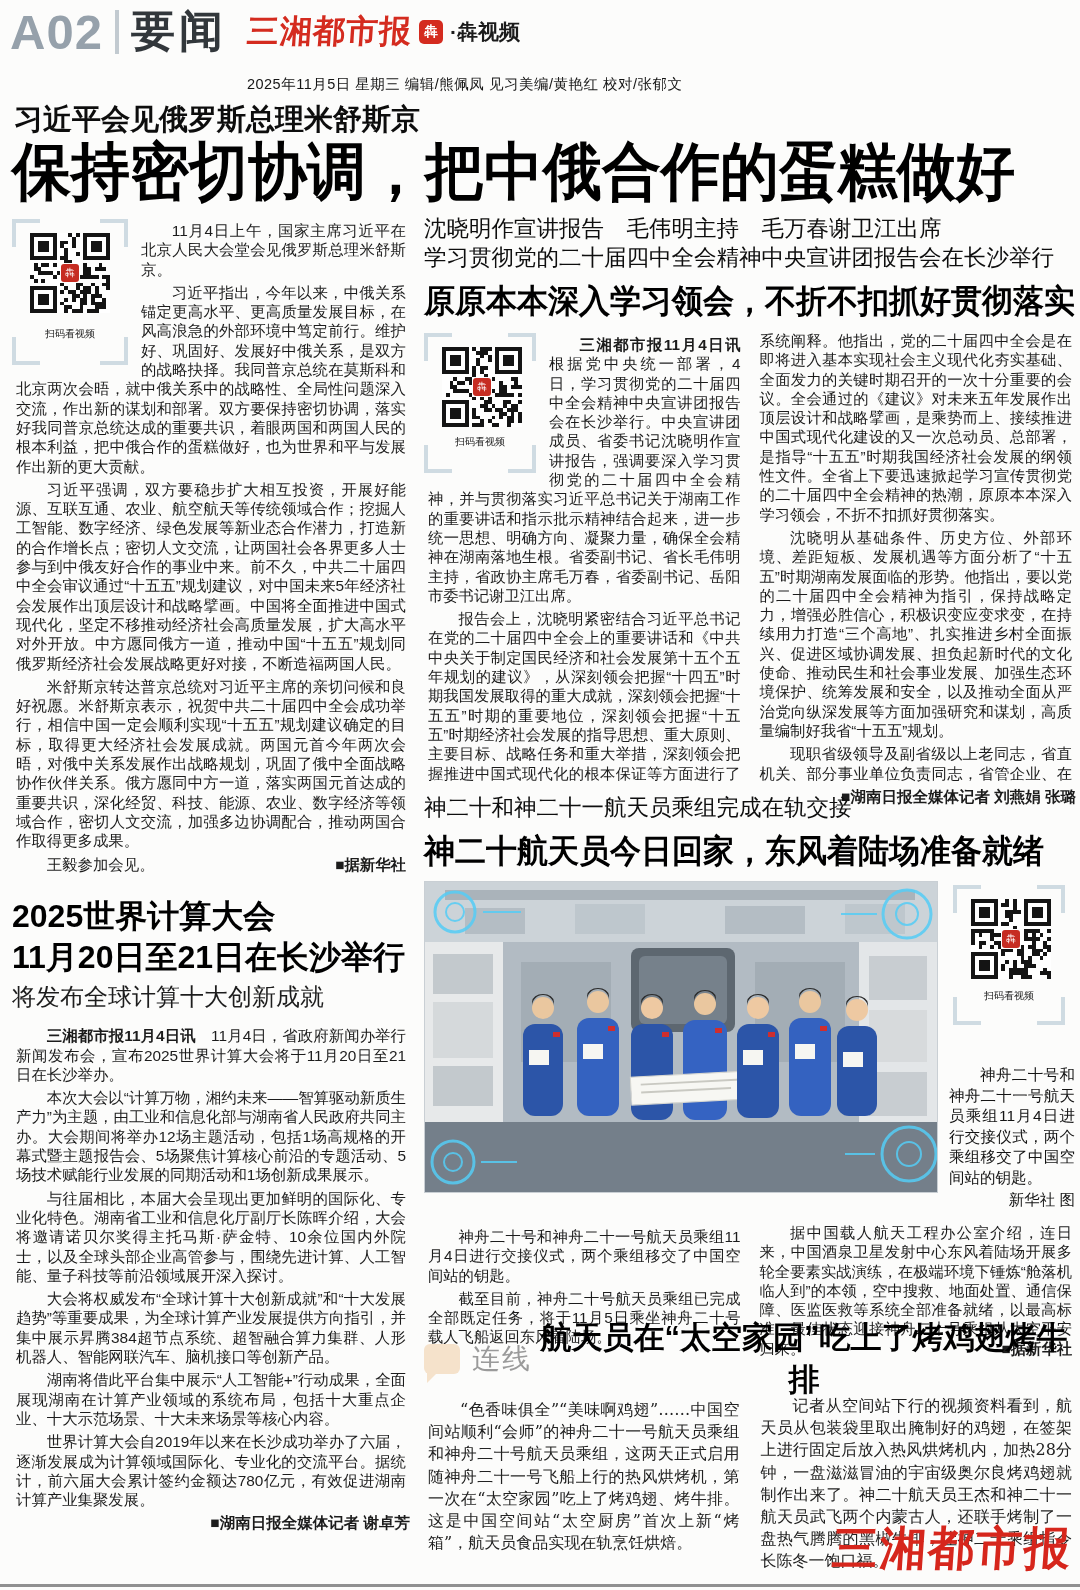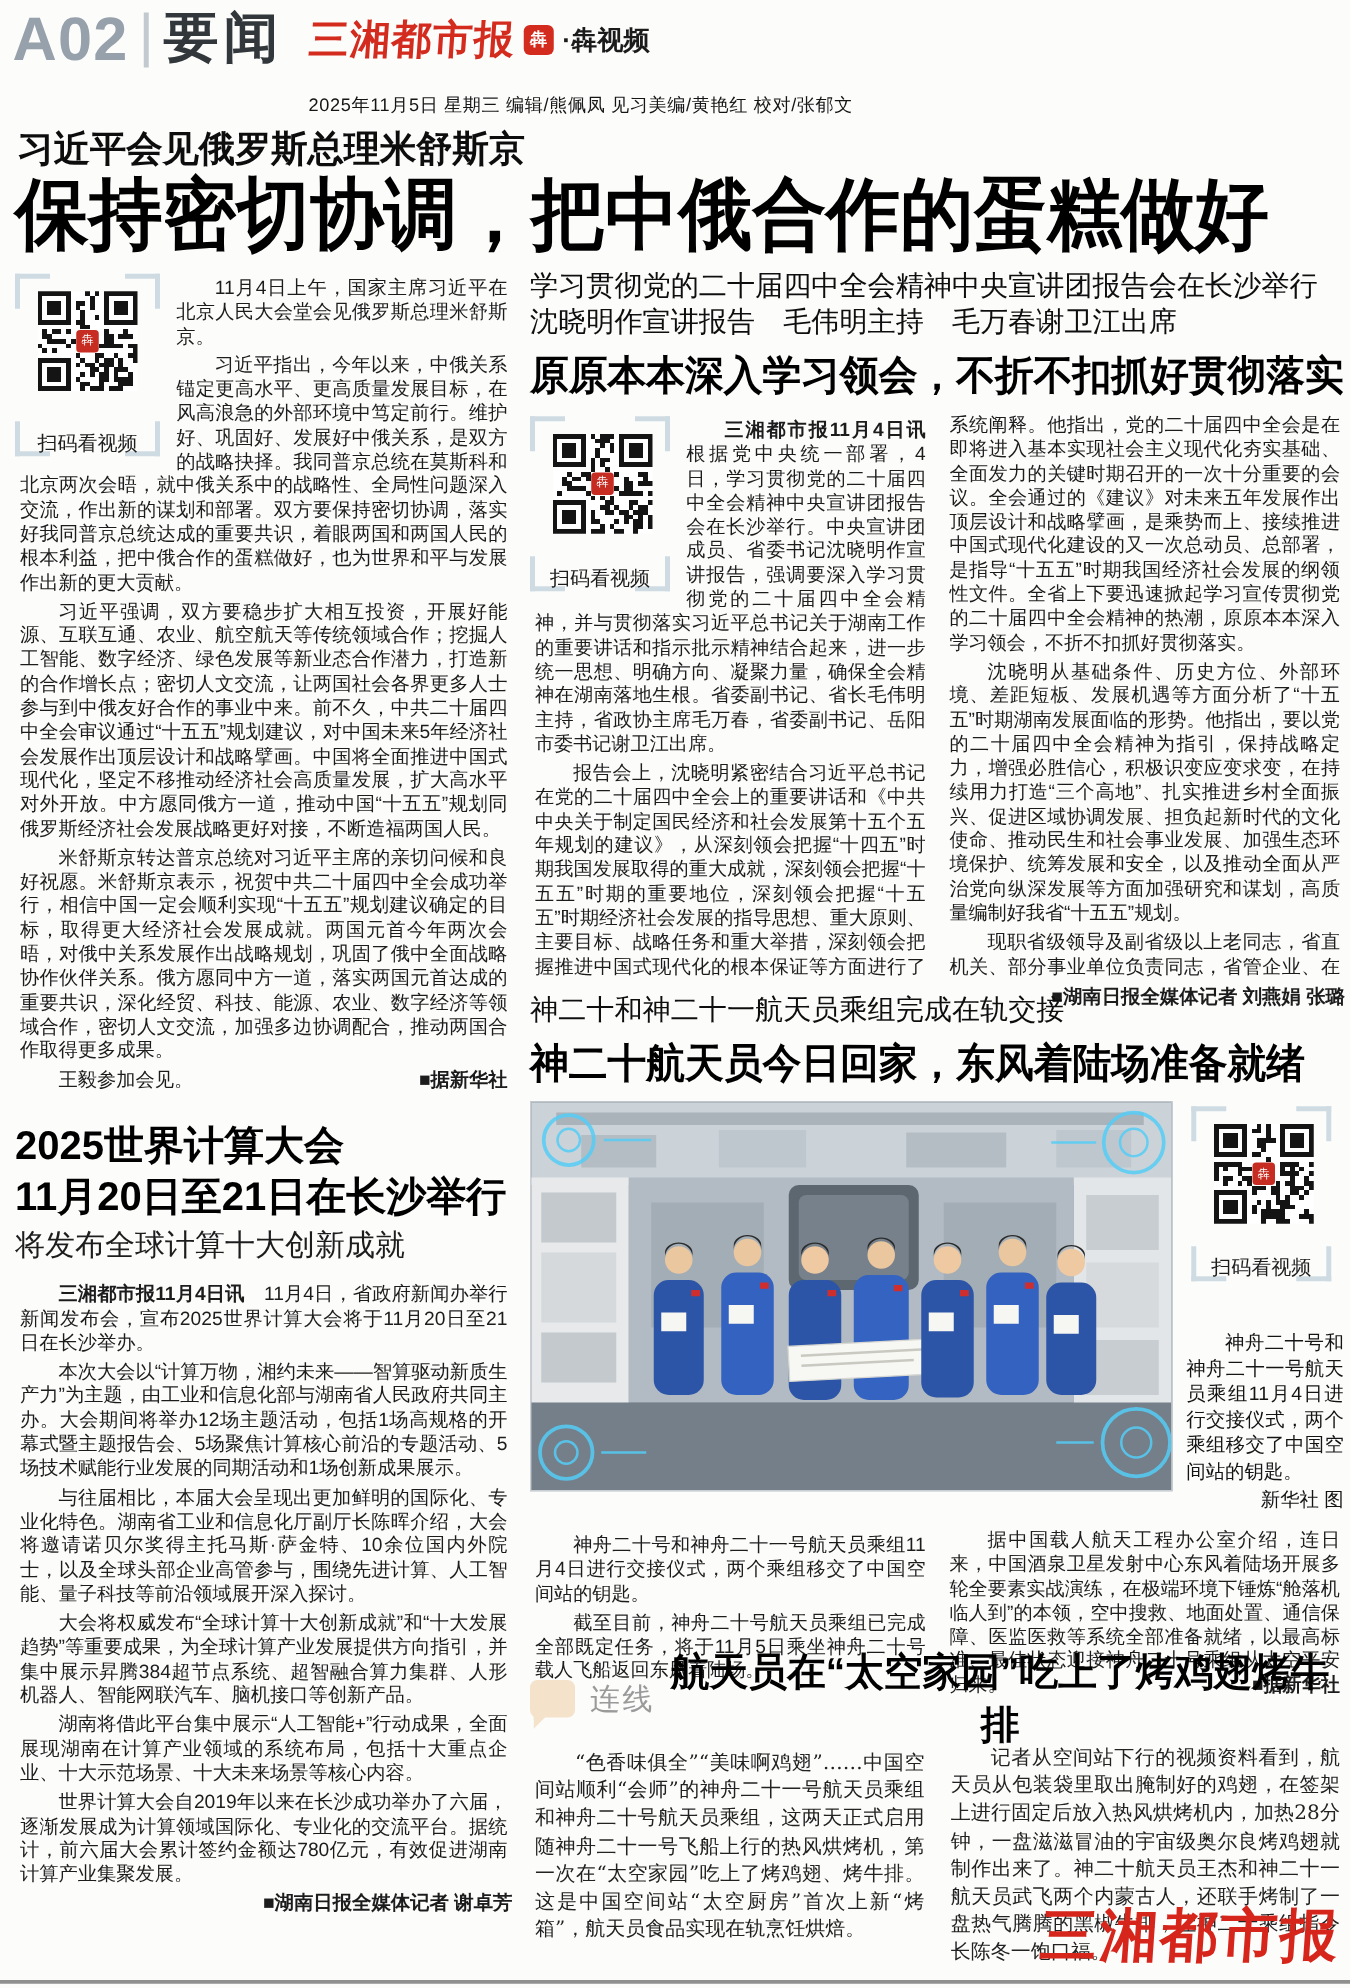--- a/index.html
+++ b/index.html
@@ -33,21 +33,21 @@
   .qrf{position:relative;float:left;width:116px;height:146px;margin:2px 13px 4px 0;}
   .qrf .cn{position:absolute;width:24px;height:24px;border:0 solid #cfdbe2;}
   .qrf .tl{left:0;top:0;border-top-width:4px;border-left-width:4px;}
   .qrf .tr{right:0;top:0;border-top-width:4px;border-right-width:4px;}
   .qrf .bl{left:0;bottom:0;border-bottom-width:4px;border-left-width:4px;}
   .qrf .br{right:0;bottom:0;border-bottom-width:4px;border-right-width:4px;}
   .qr-inner{position:absolute;left:18px;top:14px;width:80px;height:80px;}
   .qr-badge{position:absolute;left:50%;top:50%;transform:translate(-50%,-50%);
             width:18px;height:18px;background:#c62c22;color:#fff;font-size:10px;border-radius:3px;
             display:flex;align-items:center;justify-content:center;}
-  .qr-label{position:absolute;left:0;right:0;bottom:0;text-align:center;font-size:16px;color:#1d1d1d;text-indent:0;}
+  .qr-label{position:absolute;left:0;right:0;bottom:22px;text-align:center;font-size:10px;color:#1d1d1d;text-indent:0;}
   
   .col-left{position:absolute;left:12px;top:217px;width:398px;height:1352px;overflow:hidden;
             font-size:15.4px;line-height:19.3px;}
   .a4-head{font-size:32px;font-weight:900;color:#000;line-height:1.3;margin-top:22px;}
   .a4-sub{font-size:24px;color:#1d1d1d;margin:8px 0 20px;}
   
   .art2{position:absolute;left:424px;top:214px;width:652px;}
   .kick{font-size:22.5px;color:#0e0e0e;line-height:29px;}
   .bighead{font-size:31px;font-weight:900;color:#000;margin-top:7px;white-space:nowrap;transform:scaleY(1.05);transform-origin:left top;}
   .twocol{column-count:2;column-gap:11px;font-size:15.3px;line-height:19.3px;text-align:justify;overflow:hidden;}
@@ -60,21 +60,21 @@
   .a3-side .qrf{float:none;margin:4px 0 0 4px;}
   .a3-cap{margin-top:40px;font-size:15.5px;line-height:20.5px;text-align:justify;text-indent:2em;color:#141414;}
   .a3-credit{text-align:right;font-size:15.5px;margin-top:2px;color:#141414;}
   .art3 .twocol{height:140px;margin-top:12px;}
   
   .lx{position:absolute;left:424px;top:1337px;width:652px;}
   .lx-head{display:flex;align-items:center;height:44px;}
   .lx-bubble{width:36px;height:30px;background:#f5e2cb;border-radius:6px;position:relative;flex:none;}
   .lx-bubble::after{content:'';position:absolute;left:3px;bottom:-9px;border:7px solid transparent;
                     border-top-color:#f5e2cb;border-left-color:#f5e2cb;}
-  .lx-label{font-size:24px;color:#9a9a9a;margin-left:12px;letter-spacing:2px;flex:none;}
+  .lx-label{font-size:28px;color:#9a9a9a;margin-left:12px;letter-spacing:2px;flex:none;}
   .lx-title{flex:1;text-align:center;font-size:31px;font-weight:900;color:#000;}
   .lx-body{margin-top:14px;height:184px;column-count:2;column-gap:13px;
            font-family:"DejaVu Serif","Liberation Serif",serif;
            font-size:16px;line-height:22.2px;text-align:justify;overflow:hidden;color:#222;}
   
   .wm{position:absolute;right:8px;bottom:10px;font-size:46px;font-weight:900;color:#d6261c;
       letter-spacing:2px;transform:skewX(-4deg);}
   .bottom-rule{position:absolute;left:0;bottom:3px;width:100%;border-top:3px solid #909090;}
 </style>
 </head>
@@ -237,22 +237,22 @@
   </p>
   <p class="bp">本次大会以“计算万物，湘约未来——智算驱动新质生产力”为主题，由工业和信息化部与湖南省人民政府共同主办。大会期间将举办12场主题活动，包括1场高规格的开幕式暨主题报告会、5场聚焦计算核心前沿的专题活动、5场技术赋能行业发展的同期活动和1场创新成果展示。</p>
   <p class="bp">与往届相比，本届大会呈现出更加鲜明的国际化、专业化特色。湖南省工业和信息化厅副厅长陈晖介绍，大会将邀请诺贝尔奖得主托马斯·萨金特、10余位国内外院士，以及全球头部企业高管参与，围绕先进计算、人工智能、量子科技等前沿领域展开深入探讨。</p>
   <p class="bp">大会将权威发布“全球计算十大创新成就”和“十大发展趋势”等重要成果，为全球计算产业发展提供方向指引，并集中展示昇腾384超节点系统、超智融合算力集群、人形机器人、智能网联汽车、脑机接口等创新产品。</p>
   <p class="bp">湖南将借此平台集中展示“人工智能+”行动成果，全面展现湖南在计算产业领域的系统布局，包括十大重点企业、十大示范场景、十大未来场景等核心内容。</p>
   <p class="bp">世界计算大会自2019年以来在长沙成功举办了六届，逐渐发展成为计算领域国际化、专业化的交流平台。据统计，前六届大会累计签约金额达780亿元，有效促进湖南计算产业集聚发展。</p>
   <div class="byl-right">■湖南日报全媒体记者 谢卓芳</div>
 </div>
 
 <div class="art2">
+  <div class="kick">沈晓明作宣讲报告　毛伟明主持　毛万春谢卫江出席</div>
   <div class="kick">学习贯彻党的二十届四中全会精神中央宣讲团报告会在长沙举行</div>
-  <div class="kick">沈晓明作宣讲报告　毛伟明主持　毛万春谢卫江出席</div>
   <div class="bighead">原原本本深入学习领会，不折不扣抓好贯彻落实</div>
   <div class="twocol">
     <div class="qrf sm">
       <div class="cn tl"></div>
         <div class="cn tr"></div>
         <div class="cn bl"></div>
         <div class="cn br"></div>
       <div class="qr-inner">
           <svg viewBox="0 0 21 21" shape-rendering="crispEdges" style="width: 100%; height: 100%; display: block;">
             <rect x="0" y="0" width="21" height="21" fill="#ffffff"></rect>

